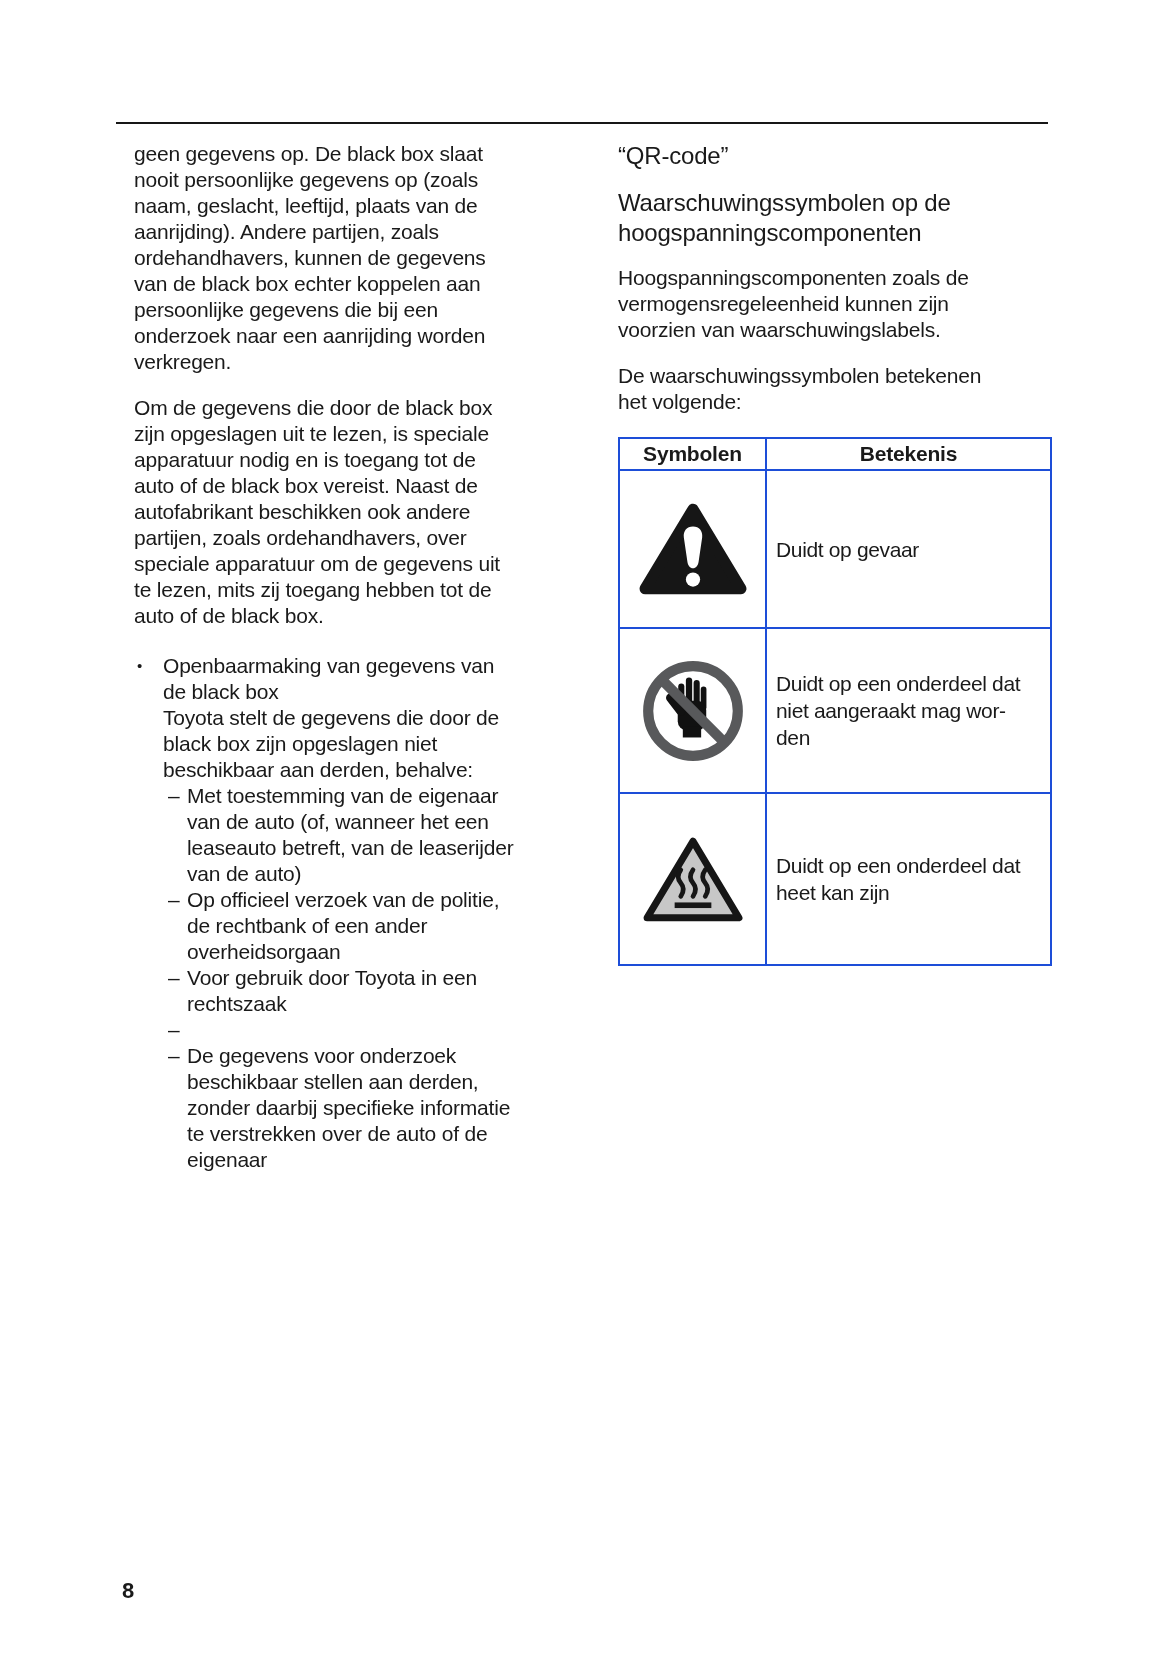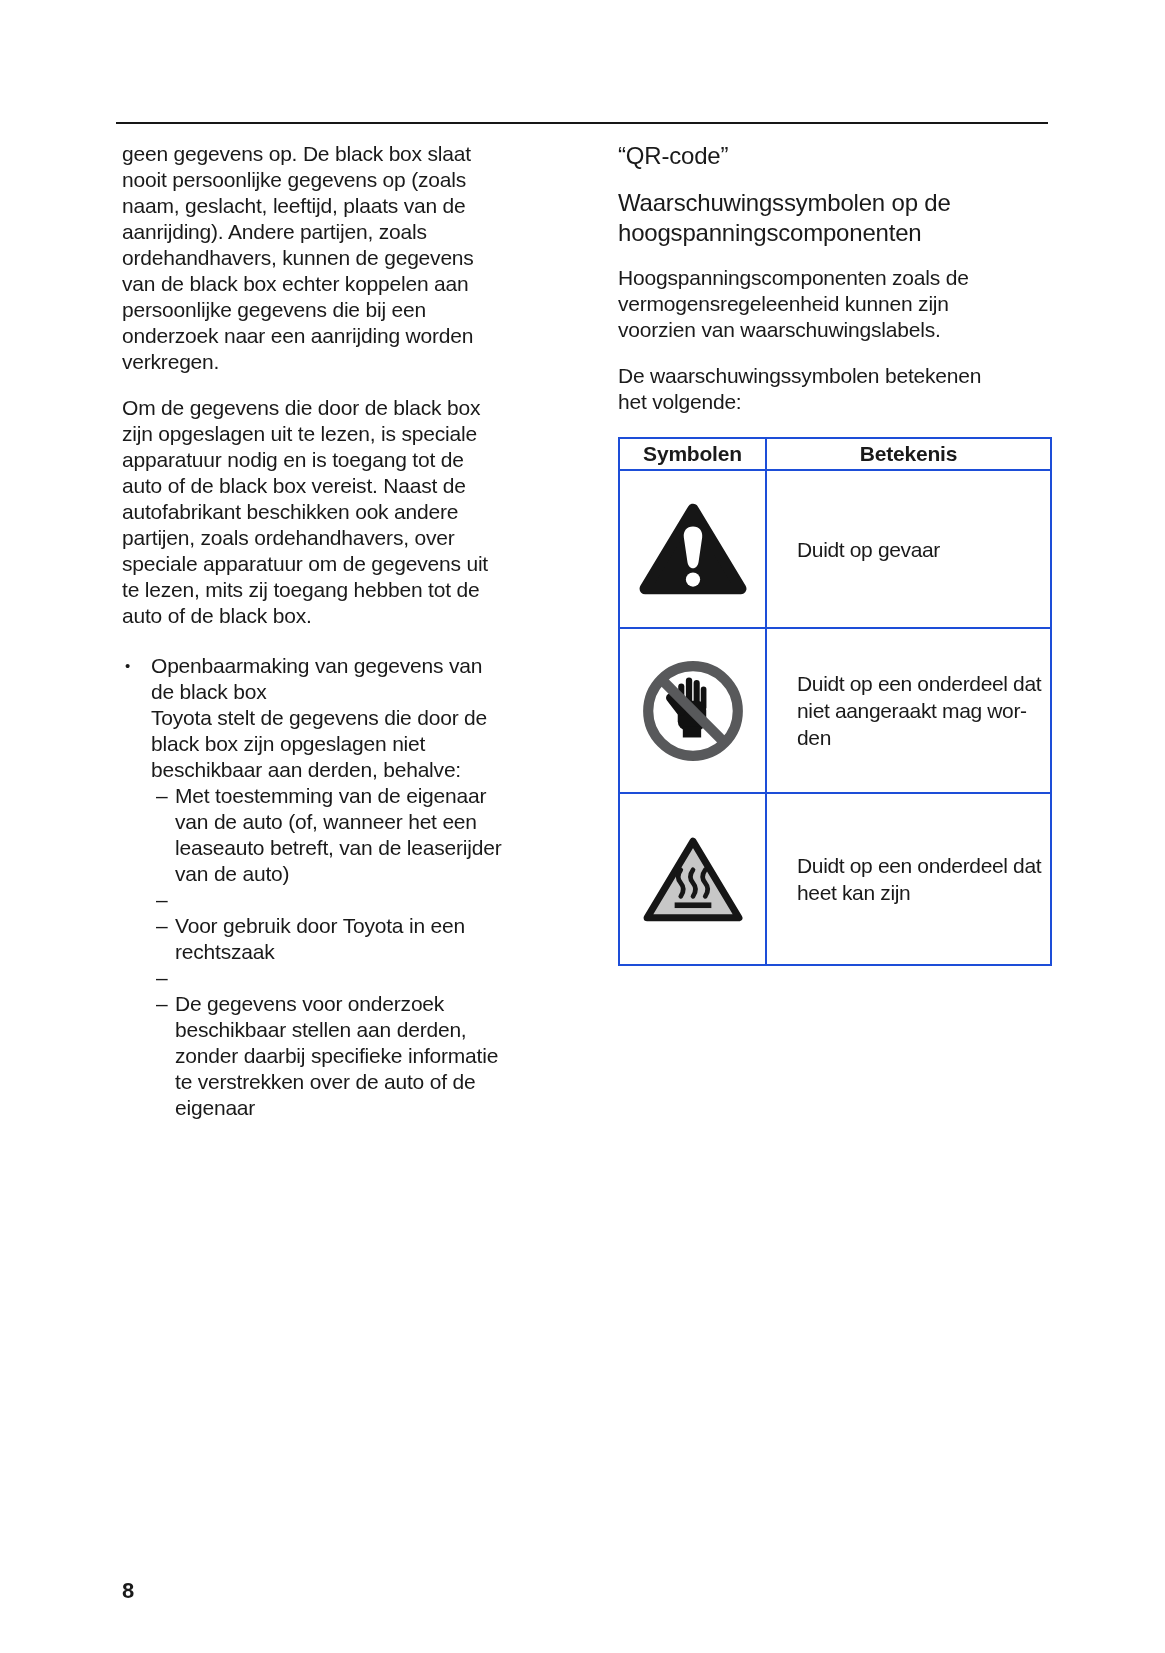--- a/index.html
+++ b/index.html
@@ -7,40 +7,40 @@
     position:relative;
     width:1165px;height:1653px;
     background:#ffffff;
     color:#1a1a1a;
     font-family:"Liberation Sans",sans-serif;
     overflow:hidden;
   }
   .lines{white-space:pre;}
   .rule{position:absolute;left:116px;top:122px;width:932px;height:2px;background:#161616;}
   .col{position:absolute;top:141px;font-size:21px;line-height:26px;letter-spacing:-0.2px;}
-  .col.left{left:122px;width:420px;}
+  .col.left{left:134px;width:420px;}
   .col.right{left:618px;width:432px;}
   .para{margin:0 0 20px 0;}
   .h1{font-size:24px;line-height:30px;font-weight:normal;letter-spacing:-0.2px;margin:0 0 17px 0;}
   .h1.second{}
   
   .bullet-item{display:flex;margin-top:24px;}
   .bullet-marker{width:26px;flex:0 0 26px;font-size:15px;line-height:26px;padding-left:3px;}
   .bullet-body{flex:1;}
   .sub-body{}
   .dash-item{display:flex;margin-left:5px;}
   .dash-marker{width:19px;flex:0 0 19px;}
   
   .symtable{border-collapse:collapse;table-layout:fixed;width:432px;margin-top:22px;}
   .symtable th,.symtable td{border:2px solid #1d4ed8;padding:0;}
   .symtable th{height:30px;font-size:21px;font-weight:bold;text-align:center;vertical-align:middle;letter-spacing:-0.2px;}
   .col-sym{width:147px;}
   .col-mean{width:285px;}
   td.sym{text-align:center;vertical-align:middle;}
-  td.meaning{vertical-align:middle;padding-left:30px;font-size:21px;line-height:27px;letter-spacing:-0.35px;}
+  td.meaning{vertical-align:middle;padding-left:9px;font-size:21px;line-height:27px;letter-spacing:-0.35px;}
   tr.r1 td{height:156px;}
   tr.r2 td{height:162px;}
   tr.r3 td{height:163px;}
   tr.r4 td{height:170px;}
   .page-number{position:absolute;left:122px;top:1578px;font-size:22px;font-weight:bold;}
   svg{display:block;margin:0 auto;}
 </style>
 </head>
 <body>
 
@@ -79,20 +79,23 @@
 
         <div class="dash-item">
           <span class="dash-marker">–</span>
           <div class="lines">Met toestemming van de eigenaar
 van de auto (of, wanneer het een
 leaseauto betreft, van de leaserijder
 van de auto)</div>
         </div>
         <div class="dash-item">
           <span class="dash-marker">–</span>
+          <div class="lines">Op officieel verzoek van de politie,
+de rechtbank of een ander
+overheidsorgaan</div>
         </div>
         <div class="dash-item">
           <span class="dash-marker">–</span>
           <div class="lines">Voor gebruik door Toyota in een
 rechtszaak</div>
         </div>
 
 
         <div class="dash-item">
           <span class="dash-marker">–</span>

